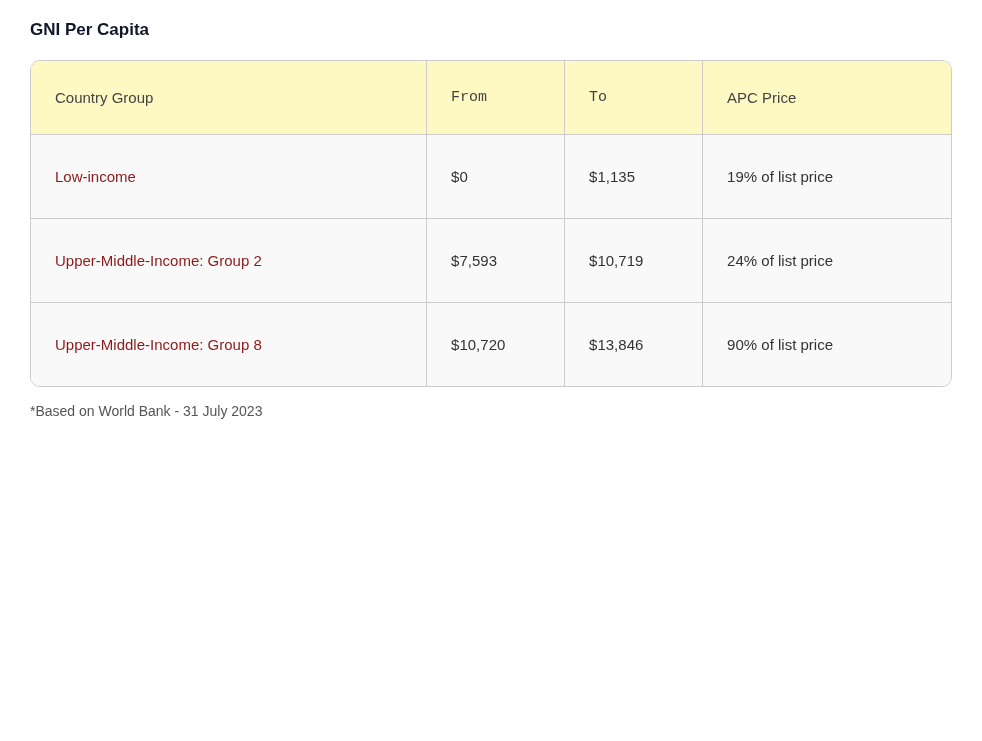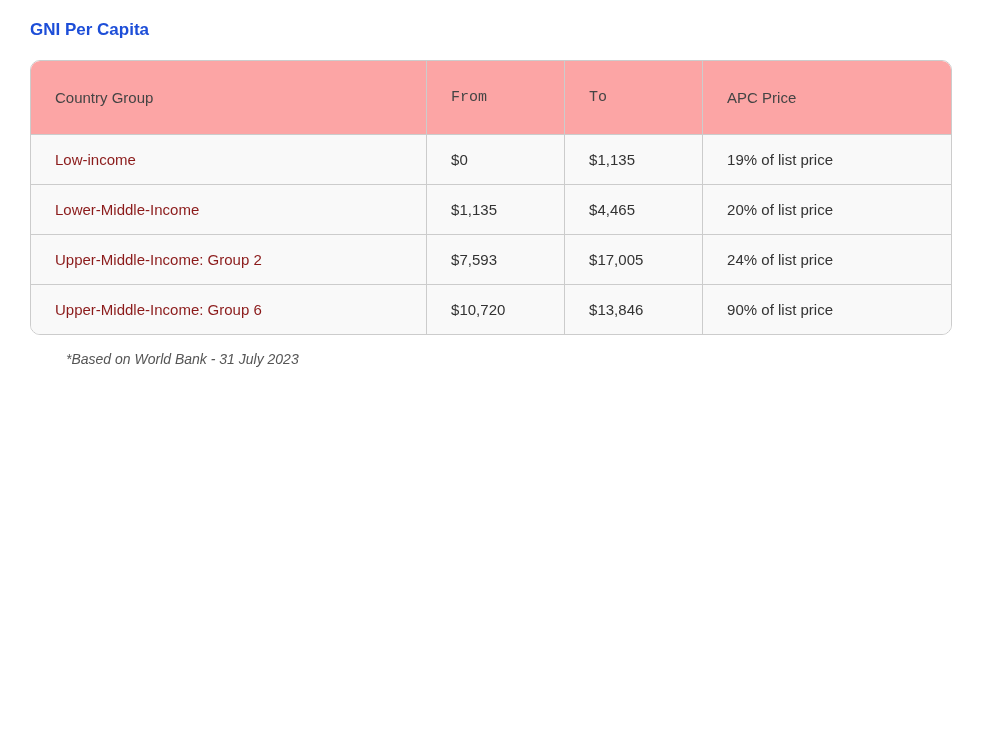--- a/index.html
+++ b/index.html
@@ -12,40 +12,40 @@
       font-family: Georgia, 'Times New Roman', serif;
       background: #ffffff;
       color: #333333;
       padding: 20px 30px;
       max-width: 982px;
     }
 
     .page-title {
       font-size: 17px;
       font-weight: bold;
-      color: #1d4ed8;
+      color: #0f172a;
       margin-bottom: 20px;
       font-family: Arial, sans-serif;
     }
 
     .table-container {
       border: 1px solid #cccccc;
       border-radius: 10px;
       overflow: hidden;
       margin-bottom: 16px;
     }
 
     table {
       width: 100%;
       border-collapse: collapse;
       background: #f9f9f9;
     }
 
     thead tr {
-      background: #fca5a5;
+      background: #fef9c3;
     }
 
     thead th {
       padding: 28px 24px;
       text-align: left;
       font-size: 15px;
       font-weight: normal;
       color: #444444;
       border-bottom: 1px solid #cccccc;
       border-right: 1px solid #cccccc;
@@ -58,21 +58,21 @@
 
     tbody tr {
       border-bottom: 1px solid #cccccc;
     }
 
     tbody tr:last-child {
       border-bottom: none;
     }
 
     tbody td {
-      padding: 16px 24px;
+      padding: 33px 24px;
       font-size: 15px;
       border-right: 1px solid #cccccc;
       vertical-align: middle;
       color: #333333;
       font-family: Arial, sans-serif;
     }
 
     tbody td:last-child {
       border-right: none;
     }
@@ -93,26 +93,24 @@
     .col-to {
       width: 15%;
       font-family: Liberation Mono, monospace;
     }
 
     .col-apc {
       width: 27%;
     }
 
     .footnote {
-      font-style: italic;
       font-size: 14px;
       color: #555555;
       margin-top: 14px;
       font-family: Arial, sans-serif;
-      margin-left: 36px;
     }
   </style>
 </head>
 <body>
 
 <h1 class="page-title">GNI Per Capita</h1>
 
 <div class="table-container">
   <table>
     <thead>
@@ -124,33 +122,27 @@
       </tr>
     </thead>
     <tbody id="table-body">
     <tr>
           <td>Low-income</td>
           <td>$0</td>
           <td>$1,135</td>
           <td>19% of list price</td>
         </tr>
         <tr>
-          <td>Lower-Middle-Income</td>
-          <td>$1,135</td>
-          <td>$4,465</td>
-          <td>20% of list price</td>
-        </tr>
-        <tr>
           <td>Upper-Middle-Income: Group 2</td>
           <td>$7,593</td>
-          <td>$17,005</td>
+          <td>$10,719</td>
           <td>24% of list price</td>
         </tr>
         <tr>
-          <td>Upper-Middle-Income: Group 6</td>
+          <td>Upper-Middle-Income: Group 8</td>
           <td>$10,720</td>
           <td>$13,846</td>
           <td>90% of list price</td>
         </tr>
       </tbody>
   </table>
 </div>
 
 <p class="footnote">*Based on World Bank - 31 July 2023</p>
 

